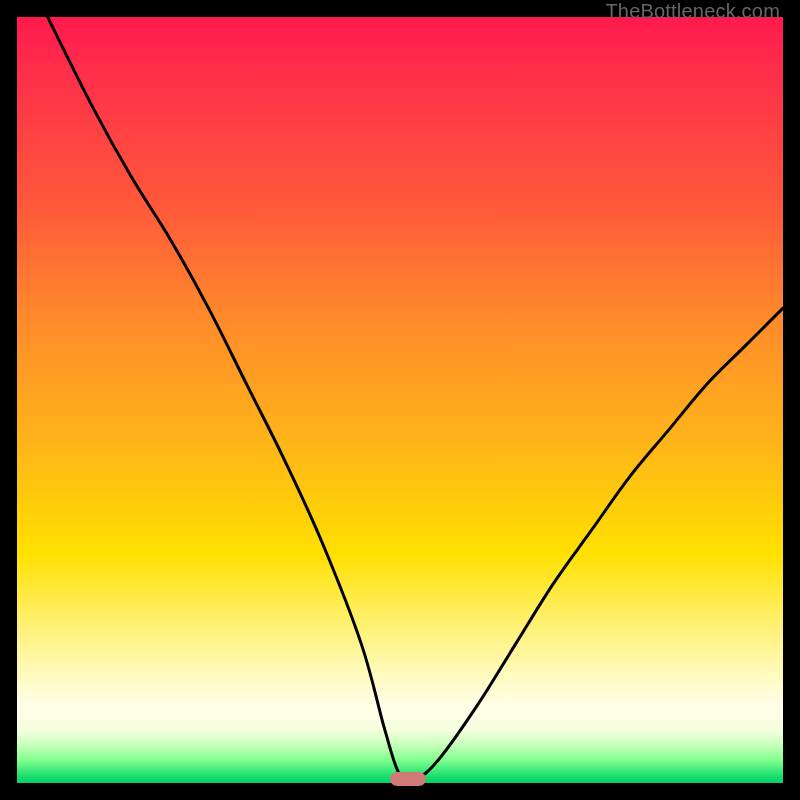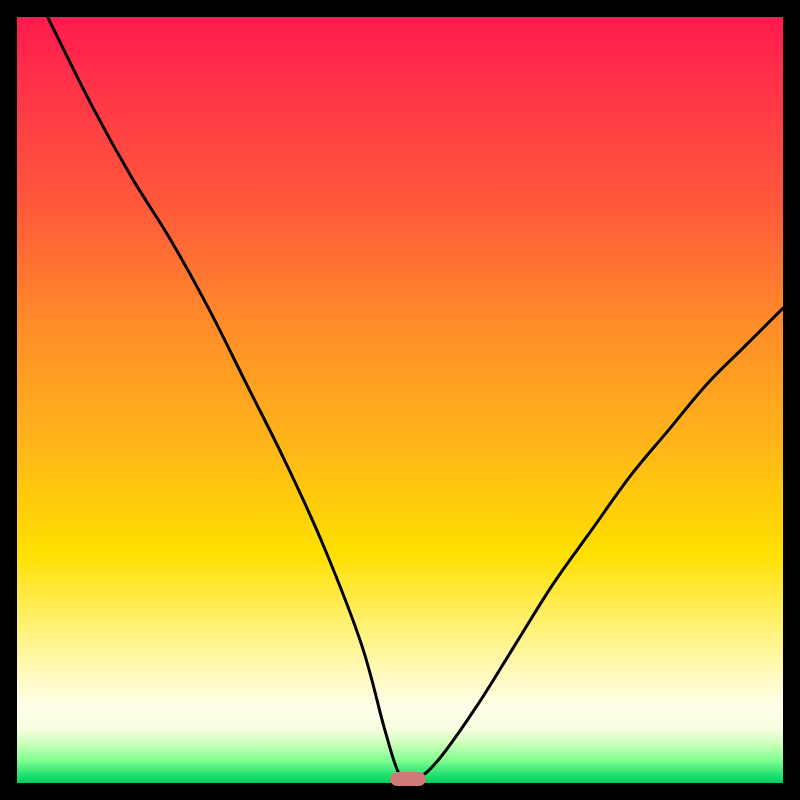--- a/index.html
+++ b/index.html
@@ -70,13 +70,14 @@
 </style>
 </head>
 <body>
 
 <div class="frame">
   <div class="plot"></div>
   <svg class="curve" viewBox="0 0 766 766" preserveAspectRatio="none">
     <path id="curve-path" d="M 30.64 0 C 38.912800000000004 16.545599999999993, 61.433200000000014 62.96519999999995, 76.60000000000001 91.91999999999996 C 91.7668 120.87479999999996, 101.112 137.4204, 114.89999999999999 160.86 C 128.688 184.29960000000003, 139.412 198.7004, 153.20000000000002 222.14 C 166.98800000000003 245.57959999999997, 177.71200000000002 264.8828, 191.5 291.08 C 205.28799999999998 317.2772, 216.012 340.104, 229.79999999999998 367.68 C 243.58799999999997 395.25600000000003, 254.31199999999995 415.32520000000005, 268.09999999999997 444.28000000000003 C 281.888 473.2348, 292.612 495.44879999999995, 306.40000000000003 528.54 C 320.18800000000005 561.6311999999999, 333.6696 595.0288, 344.7 628.12 C 355.7304 661.2112, 360.786 688.9404, 367.68 712.38 C 374.574 735.8196, 377.4848 749.3778000000001, 383 758.34 C 388.5152 767.3022, 391.426 764.9276, 398.32 762.17 C 405.214 759.4123999999999, 410.2696 756.1186, 421.3 743.02 C 432.3304 729.9214, 445.81199999999995 710.082, 459.59999999999997 689.4 C 473.388 668.718, 484.112 650.1808, 497.90000000000003 628.12 C 511.68800000000005 606.0592, 522.4119999999999 587.522, 536.1999999999999 566.84 C 549.9879999999999 546.158, 560.712 532.5232000000001, 574.5 513.22 C 588.288 493.9168, 599.0120000000001 477.52439999999996, 612.8000000000001 459.59999999999997 C 626.5880000000001 441.6756, 637.312 430.18559999999997, 651.1 413.64 C 664.888 397.0944, 675.612 382.8468, 689.4 367.68 C 703.188 352.51320000000004, 713.9119999999999 343.16800000000006, 727.6999999999999 329.38000000000005 C 741.4879999999999 315.59200000000004, 759.106 297.974, 766 291.08" fill="none" stroke="#000" stroke-width="3" stroke-linecap="round" stroke-linejoin="round"></path>
   </svg>
   <div class="marker" id="min-marker" style="left: 407.66px; top: 779.17px;"></div>
+  <div class="watermark">TheBottleneck.com</div>
 </div>
 
 </body></html>

